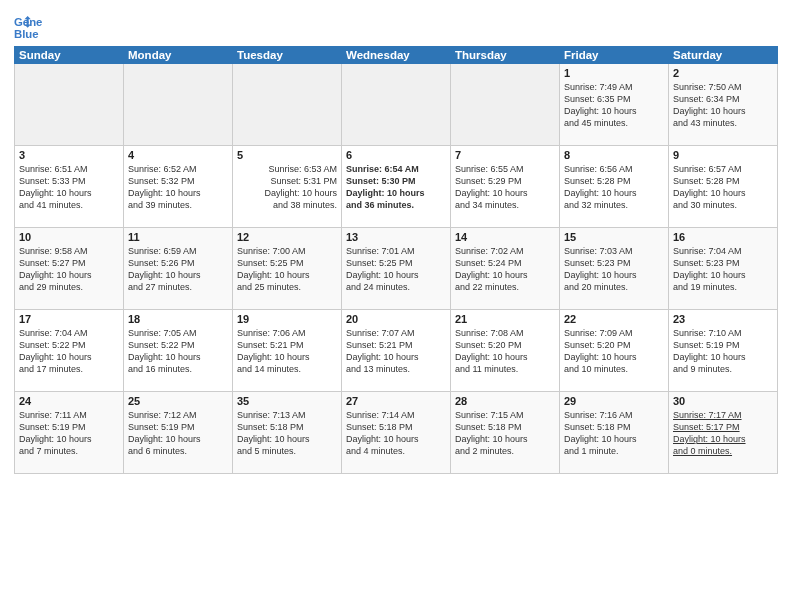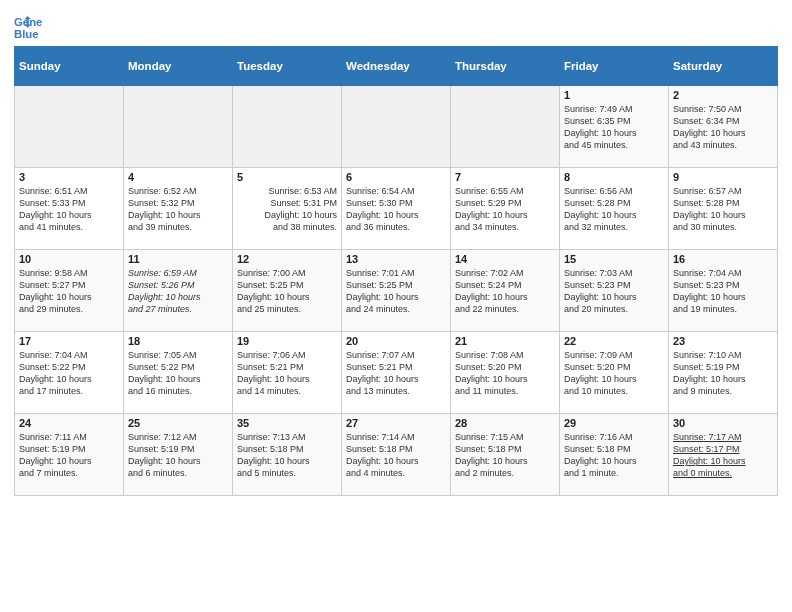--- a/index.html
+++ b/index.html
@@ -45,21 +45,21 @@
     table {
       width: 100%;
       border-collapse: collapse;
       table-layout: fixed;
     }
     thead tr th {
       background: #2e75b6;
       color: #fff;
       font-size: 11.5px;
       font-weight: bold;
-      padding: 13px 4px;
+      padding: 2px 4px;
       text-align: left;
       border: 1px solid #2e75b6;
     }
     tbody tr td {
       border: 1px solid #ccc;
       vertical-align: top;
       padding: 3px 4px;
       font-size: 9.5px;
       color: #333;
       height: 82px;
@@ -153,21 +153,21 @@
           </td>
           <td>
             <div class="day-num">5</div>
             <div class="day-info" style="white-space: pre-line; text-align: right;">Sunrise: 6:53 AM
 Sunset: 5:31 PM
 Daylight: 10 hours
 and 38 minutes.</div>
           </td>
           <td>
             <div class="day-num">6</div>
-            <div class="day-info" style="white-space: pre-line;">Sunrise: 6:54 AM
+            <div class="day-info" style="white-space: pre-line; font-weight: bold;">Sunrise: 6:54 AM
 Sunset: 5:30 PM
 Daylight: 10 hours
 and 36 minutes.</div>
           </td>
           <td>
             <div class="day-num">7</div>
             <div class="day-info" style="white-space: pre-line;">Sunrise: 6:55 AM
 Sunset: 5:29 PM
 Daylight: 10 hours
 and 34 minutes.</div>
@@ -190,21 +190,21 @@
         <tr>
           <td>
             <div class="day-num">10</div>
             <div class="day-info" style="white-space: pre-line;">Sunrise: 9:58 AM
 Sunset: 5:27 PM
 Daylight: 10 hours
 and 29 minutes.</div>
           </td>
           <td>
             <div class="day-num">11</div>
-            <div class="day-info" style="white-space: pre-line; font-style: italic;">Sunrise: 6:59 AM
+            <div class="day-info" style="white-space: pre-line;">Sunrise: 6:59 AM
 Sunset: 5:26 PM
 Daylight: 10 hours
 and 27 minutes.</div>
           </td>
           <td>
             <div class="day-num">12</div>
             <div class="day-info" style="white-space: pre-line;">Sunrise: 7:00 AM
 Sunset: 5:25 PM
 Daylight: 10 hours
 and 25 minutes.</div>

